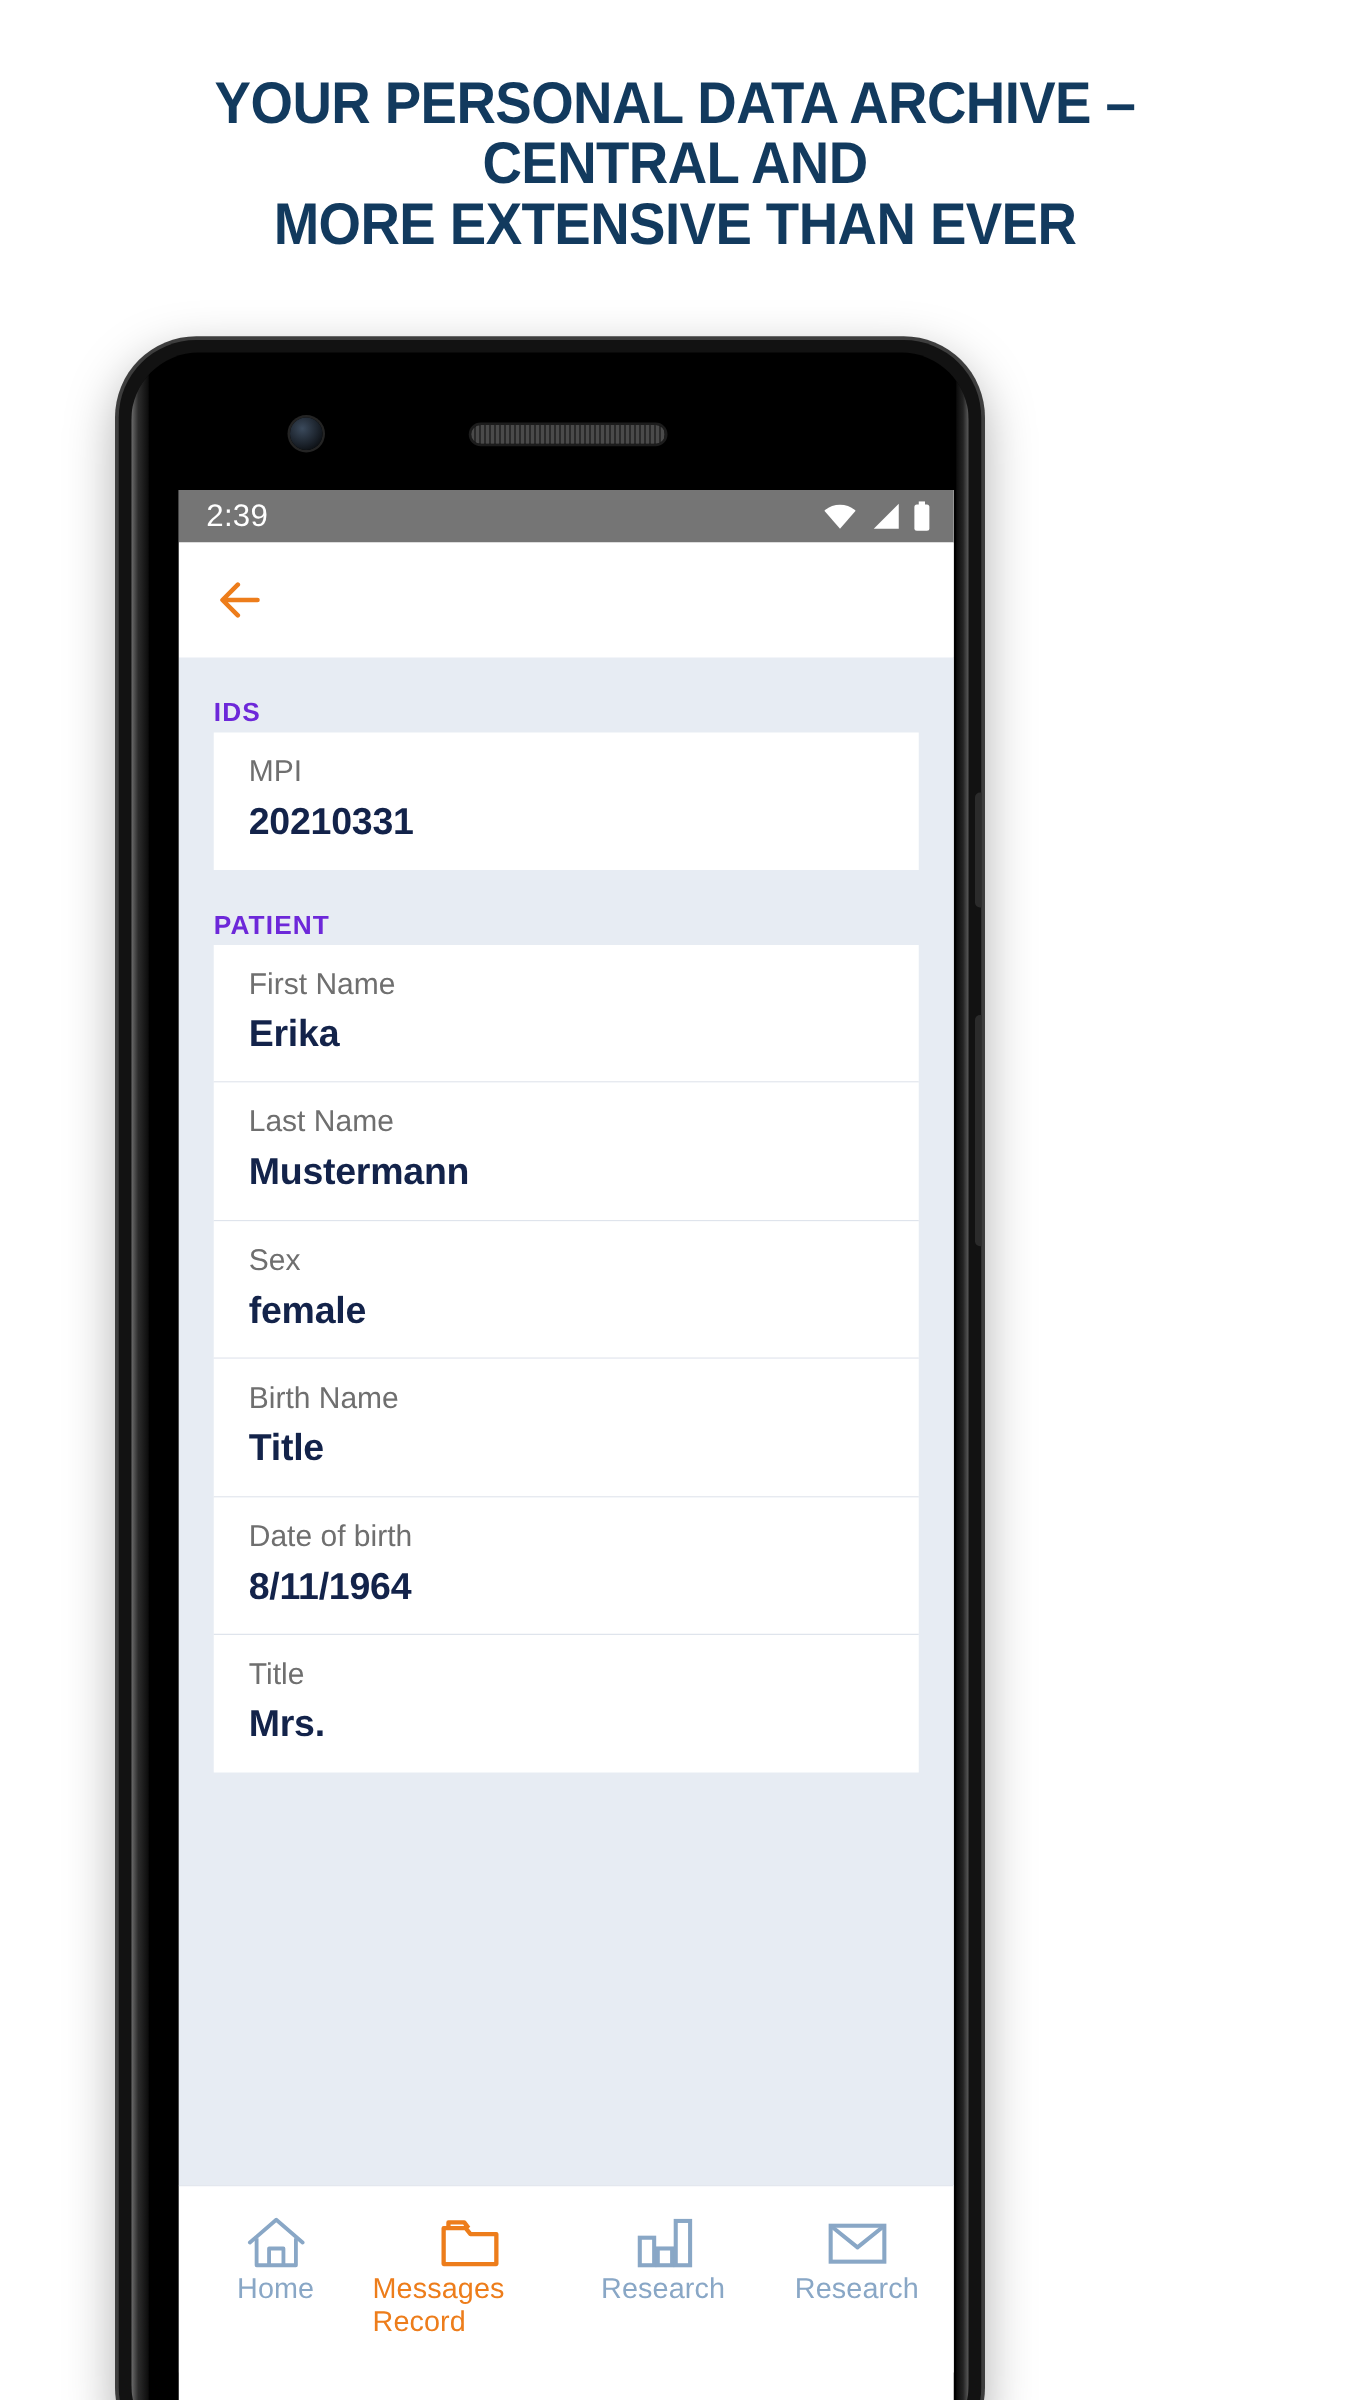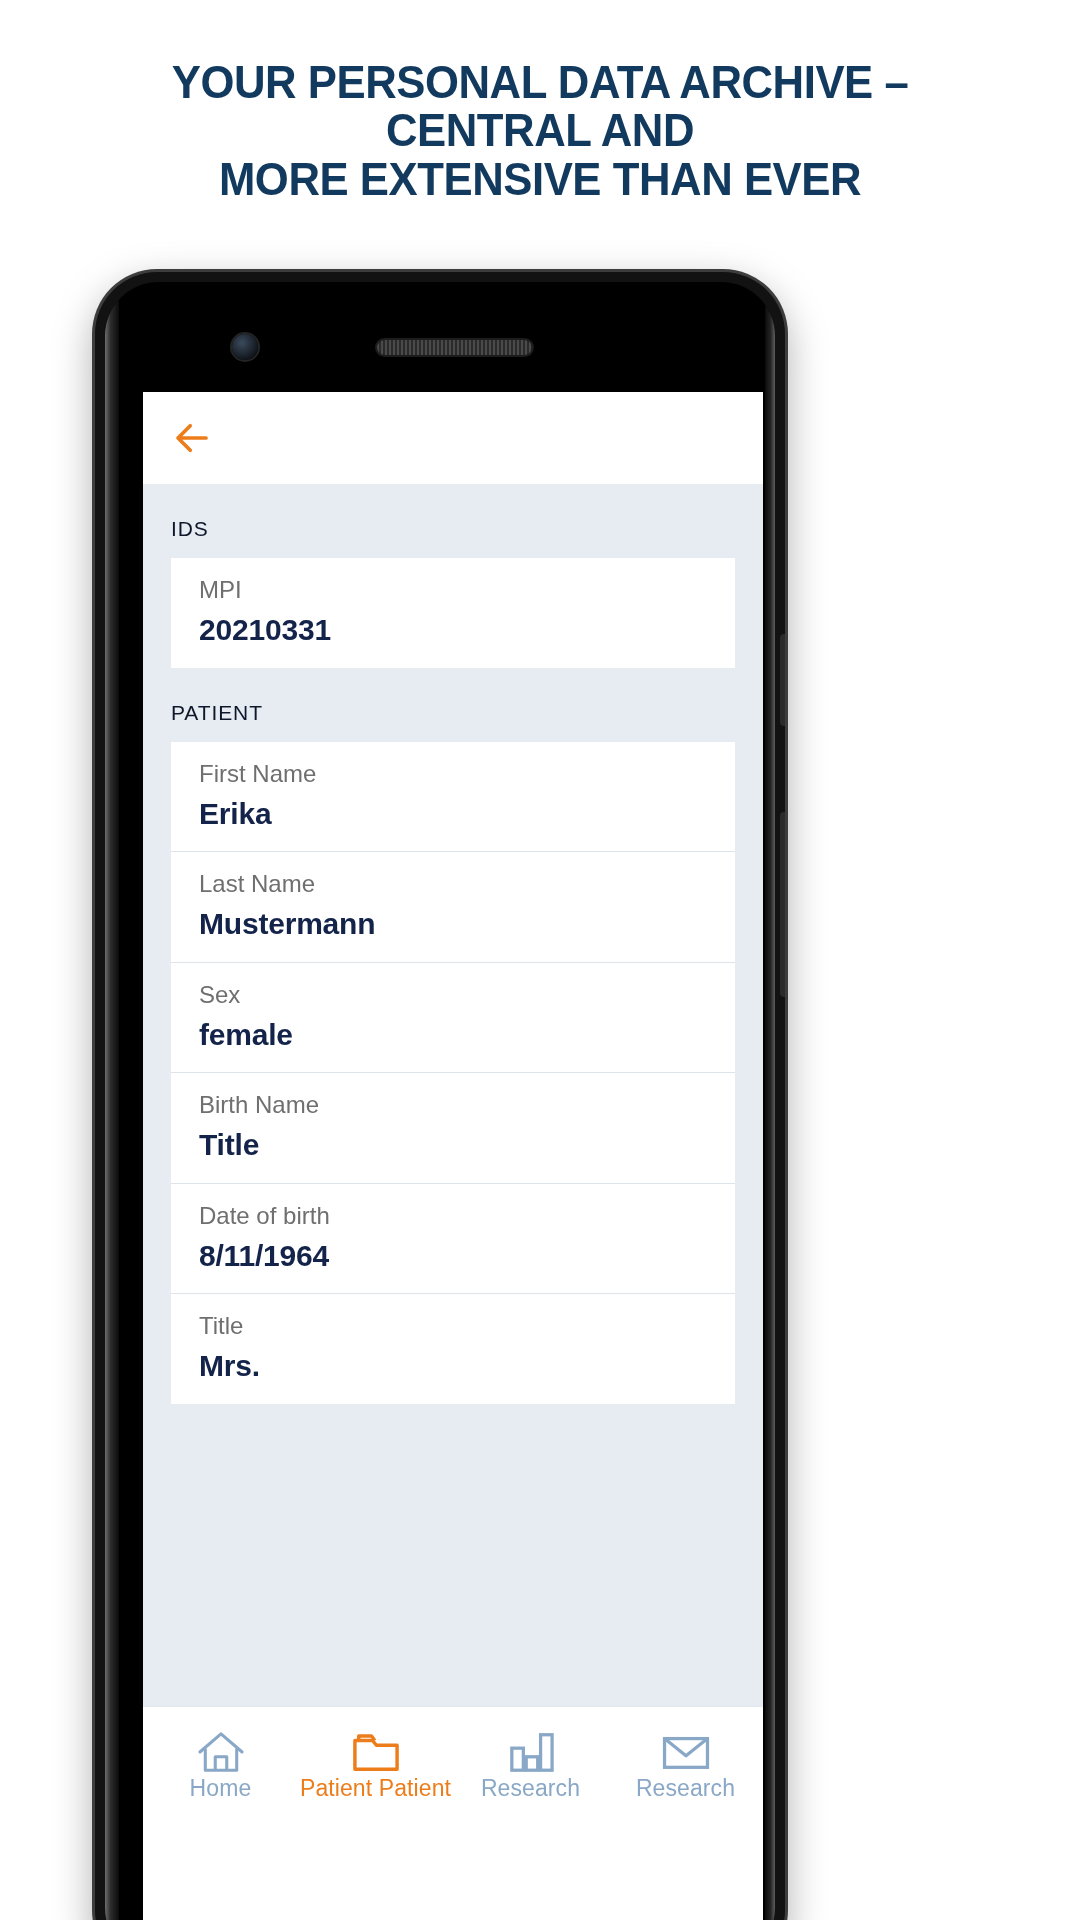--- a/index.html
+++ b/index.html
@@ -106,24 +106,24 @@
 
   
   .content {
     background:#e7ecf3;
     height:1222px;
     overflow:hidden;
     position:relative;
   }
   .section-title {
     font-size:21px;
-    font-weight:normal;
-    color:#0f172a;
+    font-weight:bold;
+    color:#6d28d9;
     letter-spacing:0.9px;
-    padding:33px 0 17px 28px;
+    padding:33px 0 3px 28px;
   }
   .field {
     background:#ffffff;
     padding:17px 0 19px 28px;
     border-bottom:1px solid #dfe4ec;
   }
   .field:last-child { border-bottom:none; }
   .field-label {
     font-size:24px; color:#6f6f6f; font-weight:normal;
     line-height:1.25; margin-bottom:6px;
@@ -160,20 +160,35 @@
     <span class="l">MORE EXTENSIVE THAN EVER</span>
   </div>
 
   <div class="phone">
     <div class="phone-inner">
       <div class="camera"></div>
       <div class="speaker"></div>
 
       <div class="screen">
 
+        <div class="statusbar">
+          <span class="status-time">2:39</span>
+          <span class="status-icons">
+            <svg class="ic-wifi" width="28" height="22" viewBox="0 0 28 22">
+              <path d="M14 21 L1.5 6.5 A19 19 0 0 1 26.5 6.5 Z" fill="#ffffff"></path>
+            </svg>
+            <svg class="ic-signal" width="26" height="22" viewBox="0 0 26 22">
+              <path d="M24 1 L24 21 L4 21 Z" fill="#ffffff"></path>
+            </svg>
+            <svg class="ic-batt" width="15" height="24" viewBox="0 0 15 24">
+              <rect x="5" y="0" width="5" height="3" fill="#ffffff"></rect>
+              <rect x="1.5" y="2.5" width="12" height="21" rx="2" fill="#ffffff"></rect>
+            </svg>
+          </span>
+        </div>
 
         <div class="appbar">
           <svg class="back-arrow" viewBox="0 0 24 24">
             <path d="M20 12 H5 M11 5 L4 12 L11 19" fill="none" stroke="#ed7d1b" stroke-width="2.1" stroke-linecap="round" stroke-linejoin="round"></path>
           </svg>
         </div>
 
         <div class="content">
 
           <div class="section-title">IDS</div>
@@ -222,21 +237,21 @@
               <path d="M10 21.5 V14.5 H16 V21.5" fill="none" stroke="#89a7c6" stroke-width="1.6" stroke-linejoin="round"></path>
             </svg>
             <span class="navlabel">Home</span>
           </div>
 
           <div class="navitem active">
             <svg class="navicon" viewBox="0 0 26 24">
               <path d="M2 6 V21 H24 V8.5 H13.2 L11.2 6 Z" fill="none" stroke="#ed7d1b" stroke-width="1.8" stroke-linejoin="round"></path>
               <path d="M4 6 V3.6 H10.6 L12.4 6" fill="none" stroke="#ed7d1b" stroke-width="1.8" stroke-linejoin="round"></path>
             </svg>
-            <span class="navlabel">Patient Patient</span>
+            <span class="navlabel">Messages Record</span>
           </div>
 
           <div class="navitem">
             <svg class="navicon" viewBox="0 0 26 24">
               <rect x="3" y="10" width="6" height="11.5" fill="none" stroke="#89a7c6" stroke-width="1.7"></rect>
               <rect x="10.5" y="14.5" width="6" height="7" fill="none" stroke="#89a7c6" stroke-width="1.7"></rect>
               <rect x="18" y="3" width="6" height="18.5" fill="none" stroke="#89a7c6" stroke-width="1.7"></rect>
             </svg>
             <span class="navlabel">Research</span>
           </div>

